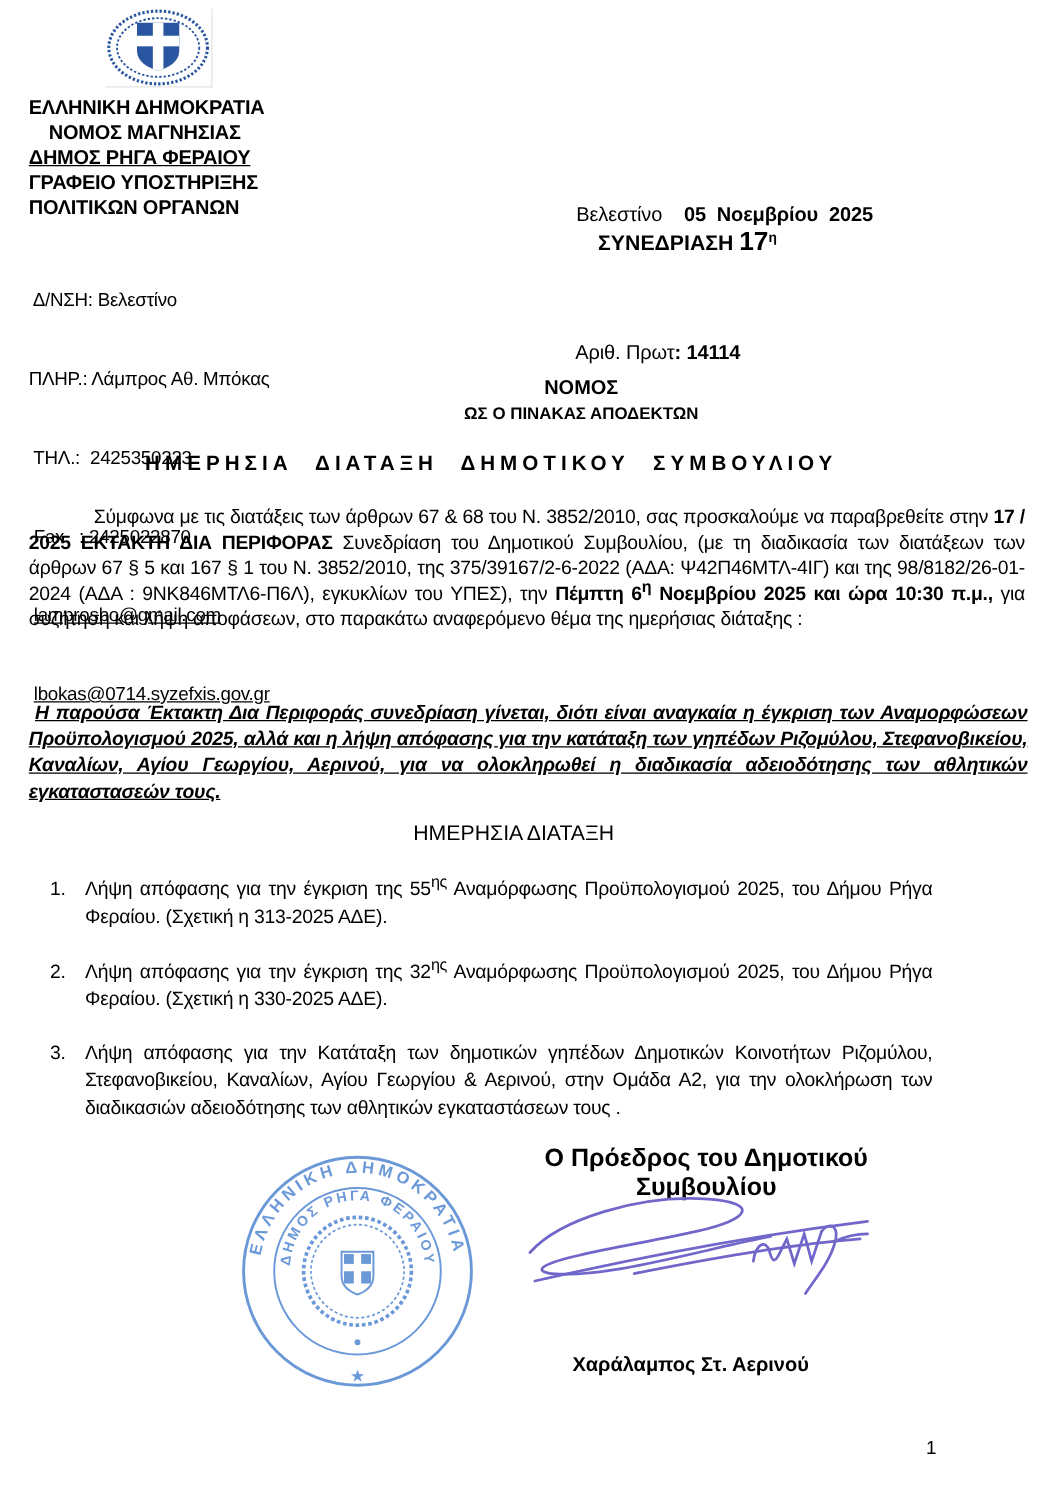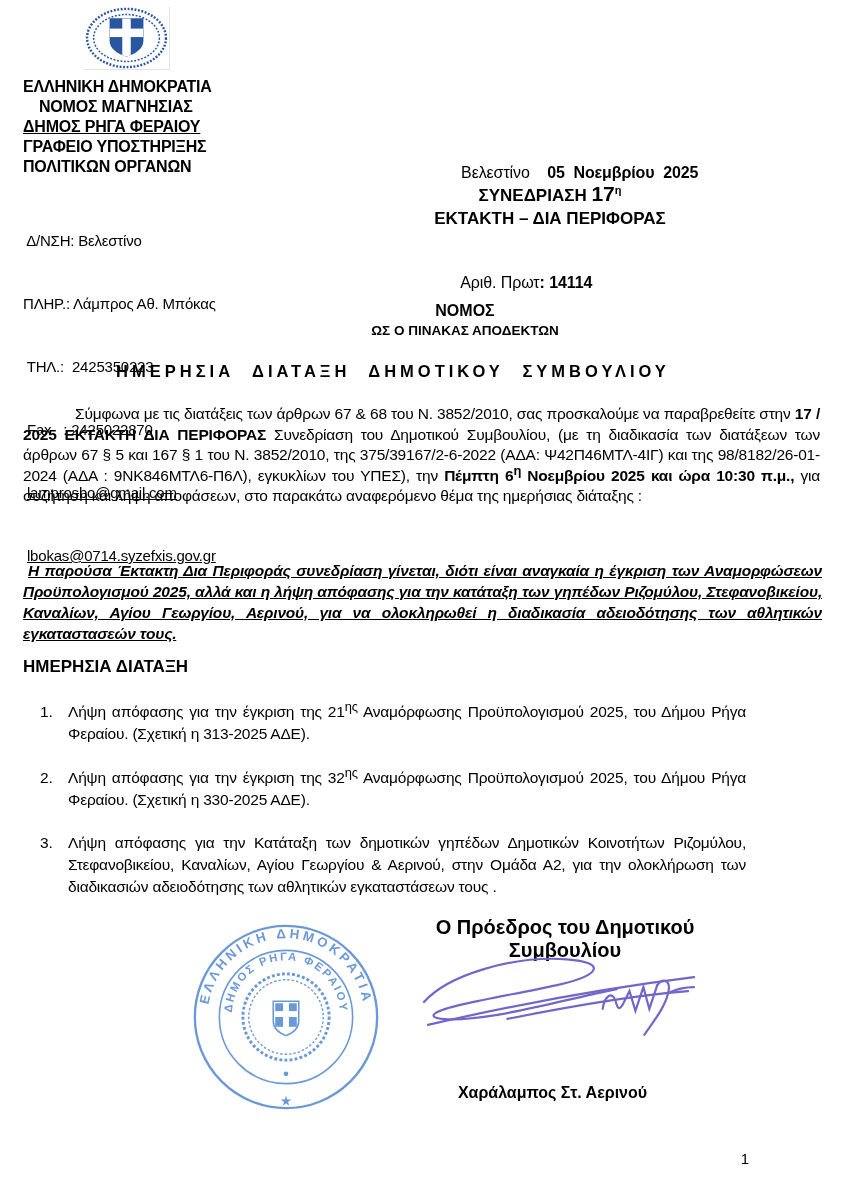--- a/index.html
+++ b/index.html
@@ -22,21 +22,21 @@
   .session .num{font-size:21px;}
   .session sup{font-size:11px;}
   
   .pros{left:350px;top:297px;width:230px;text-align:center;font-weight:bold;font-size:16px;line-height:20px;}
   .pros .sub{font-size:13.5px;}
   
   .doctitle{left:23px;top:358px;width:740px;text-align:center;font-weight:bold;font-size:16.5px;letter-spacing:4px;word-spacing:10px;}
   
   .p1{left:23px;top:400px;width:797px;font-size:15.5px;line-height:20.6px;text-align:justify;text-indent:52px;letter-spacing:-0.2px;}
   .emph{left:23px;top:556px;width:799px;font-size:15.5px;line-height:21px;text-align:justify;font-weight:bold;font-style:italic;text-decoration:underline;letter-spacing:-0.2px;text-indent:5px;}
-  .agenda-h{left:23px;top:653px;width:776px;text-align:left;font-weight:bold;font-size:17px;}
+  .agenda-h{left:23px;top:653px;width:776px;text-align:center;font-weight:normal;font-size:17px;}
   .item{left:40px;width:706px;font-size:15.5px;line-height:22px;text-align:justify;letter-spacing:-0.2px;display:flex;}
   .item .no{flex:0 0 28px;}
   .item .txt{flex:1;}
   .i1{top:697px;} .i2{top:763px;} .i3{top:828px;}
   
   .sigtitle{left:415px;top:912px;width:300px;text-align:center;font-weight:bold;font-size:20px;}
   .signame{left:425px;top:1080px;width:255px;text-align:center;font-weight:bold;font-size:16px;}
   .stampbox{left:188px;top:915px;width:196px;height:196px;}
   .sigbox{left:418px;top:943px;width:278px;height:108px;}
   .emblembox{left:84px;top:3px;width:85px;height:62px;border:1px solid #e3e3e3;border-left:none;border-top:none;}
@@ -92,41 +92,40 @@
     </div>
     <div>
       <span>Αριθ. Πρωτ</span><span class="b">: 14114</span>
     </div>
   </div>
 
   <div class="abs session">
     <div>
       <span>ΣΥΝΕΔΡΙΑΣΗ  </span><span class="num">17</span><sup>η</sup>
     </div>
-    <div>ΕΚΤΑΚΤΗ – ΔΙΑ ΠΕΡΙΦΟΡΑΣ</div>
   </div>
 
   <div class="abs pros">
     <div>ΝΟΜΟΣ</div>
     <div class="sub">ΩΣ  Ο ΠΙΝΑΚΑΣ ΑΠΟΔΕΚΤΩΝ</div>
   </div>
 
   <div class="abs doctitle">ΗΜΕΡΗΣΙΑ ΔΙΑΤΑΞΗ ΔΗΜΟΤΙΚΟΥ ΣΥΜΒΟΥΛΙΟΥ</div>
 
   <p class="abs p1" style="margin:0">
     <span>Σύμφωνα με τις διατάξεις των άρθρων 67 &amp;  68 του Ν. 3852/2010, σας προσκαλούμε να παραβρεθείτε στην  </span><span class="b"> 17 / 2025 ΕΚΤΑΚΤΗ ΔΙΑ ΠΕΡΙΦΟΡΑΣ </span><span>Συνεδρίαση του Δημοτικού Συμβουλίου, (με τη διαδικασία των διατάξεων των άρθρων 67 § 5 και 167 § 1 του Ν. 3852/2010, της 375/39167/2-6-2022 (ΑΔΑ: Ψ42Π46ΜΤΛ-4ΙΓ) και της 98/8182/26-01-2024 (ΑΔΑ : 9ΝΚ846ΜΤΛ6-Π6Λ), εγκυκλίων του ΥΠΕΣ), την </span><span class="b"><span> Πέμπτη 6</span><sup>η</sup><span> Νοεμβρίου  2025  και ώρα 10:30 π.μ.,</span></span><span> για συζήτηση και λήψη  αποφάσεων, στο παρακάτω αναφερόμενο θέμα της ημερήσιας διάταξης :</span>
   </p>
 
   <p class="abs emph" style="margin:0">Η παρούσα Έκτακτη Δια Περιφοράς συνεδρίαση γίνεται, διότι είναι αναγκαία η έγκριση των Αναμορφώσεων Προϋπολογισμού 2025,  αλλά και η λήψη απόφασης για την κατάταξη των γηπέδων Ριζομύλου, Στεφανοβικείου, Καναλίων, Αγίου Γεωργίου, Αερινού, για να ολοκληρωθεί η διαδικασία αδειοδότησης των αθλητικών εγκαταστασεών τους.</p>
 
   <div class="abs agenda-h">ΗΜΕΡΗΣΙΑ ΔΙΑΤΑΞΗ</div>
 
   <div class="abs item i1">
     <span class="no">1.</span>
-    <span class="txt"><span>Λήψη απόφασης για την έγκριση της  21</span><sup>ης</sup><span> Αναμόρφωσης Προϋπολογισμού 2025, του Δήμου Ρήγα Φεραίου. (Σχετική η 313-2025 ΑΔΕ).</span></span>
+    <span class="txt"><span>Λήψη απόφασης για την έγκριση της  55</span><sup>ης</sup><span> Αναμόρφωσης Προϋπολογισμού 2025, του Δήμου Ρήγα Φεραίου. (Σχετική η 313-2025 ΑΔΕ).</span></span>
   </div>
   <div class="abs item i2">
     <span class="no">2.</span>
     <span class="txt"><span>Λήψη απόφασης για την έγκριση της  32</span><sup>ης</sup><span> Αναμόρφωσης Προϋπολογισμού 2025, του Δήμου Ρήγα Φεραίου. (Σχετική η 330-2025 ΑΔΕ).</span></span>
   </div>
   <div class="abs item i3">
     <span class="no">3.</span>
     <span class="txt"><span>Λήψη απόφασης για την Κατάταξη των δημοτικών γηπέδων Δημοτικών Κοινοτήτων Ριζομύλου, Στεφανοβικείου, Καναλίων, Αγίου Γεωργίου &amp; Αερινού, στην Ομάδα  Α2, για την ολοκλήρωση των διαδικασιών αδειοδότησης των αθλητικών εγκαταστάσεων τους .</span><sup></sup><span></span></span>
   </div>
 

